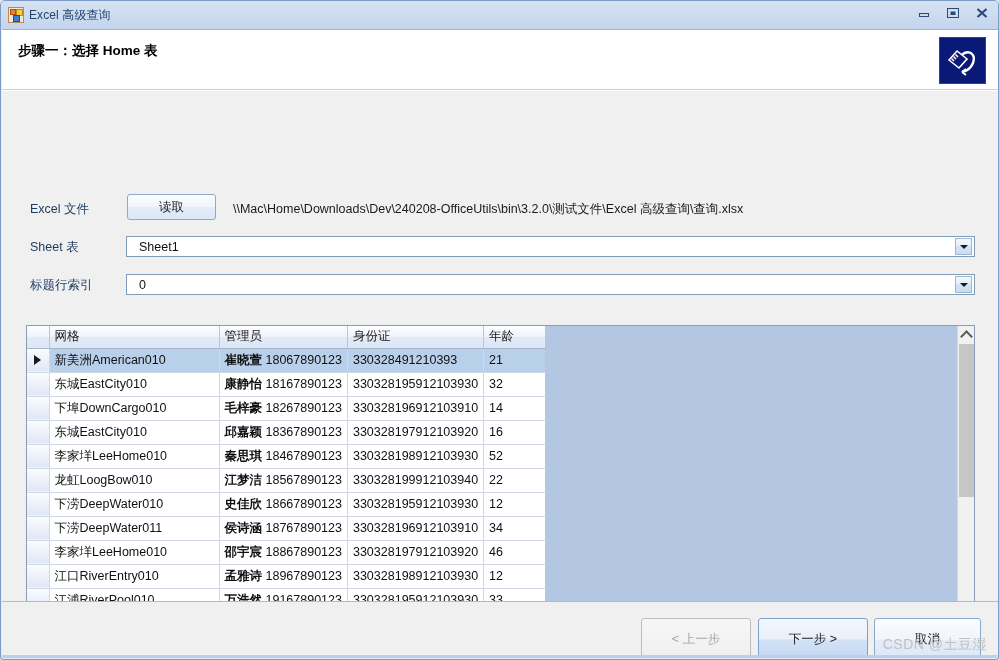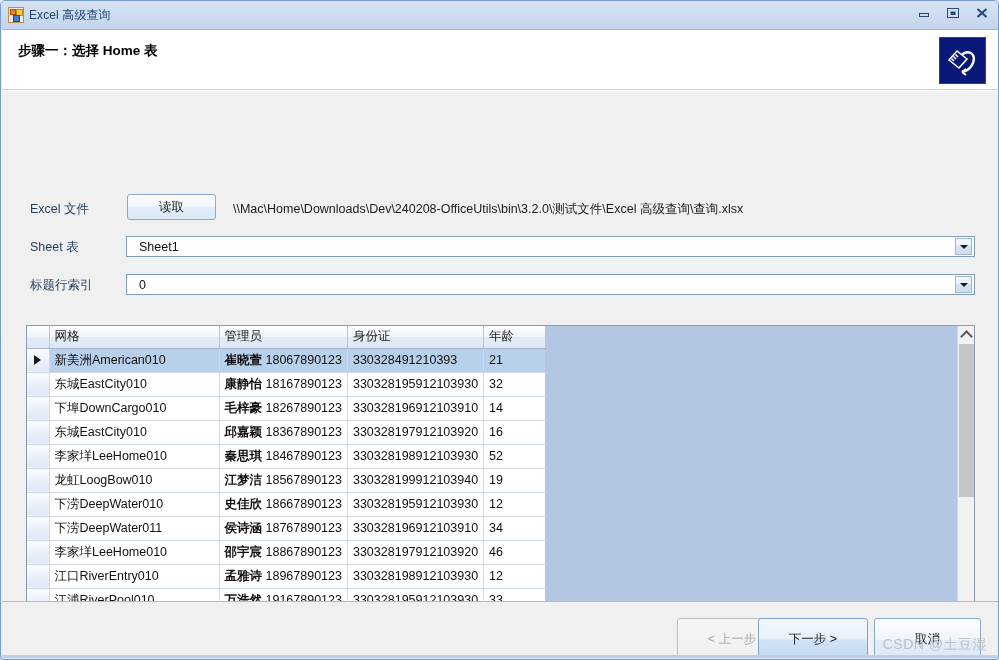--- a/index.html
+++ b/index.html
@@ -343,21 +343,21 @@
     position: absolute;
     left: 0; top: 571px;
     width: 997px;
     height: 55px;
     box-sizing: border-box;
     background: #f0f0f0;
     border-top: 1px solid #b9b9b9;
   }
   #prev-button {
     position: absolute;
-    left: 675px; top: 16px;
+    left: 639px; top: 16px;
     width: 110px; height: 43px;
   }
   #next-button {
     position: absolute;
     left: 756px; top: 16px;
     width: 110px; height: 43px;
   }
   #cancel-button {
     position: absolute;
     left: 872px; top: 16px;
@@ -497,21 +497,21 @@
                     <td class="cell c-grid">李家垟LeeHome010</td>
                     <td class="cell c-admin"><span class="cell-name">秦思琪</span> <span class="cell-sub">18467890123</span></td>
                     <td class="cell c-id">330328198912103930</td>
                     <td class="cell c-age">52</td>
                   </tr>
                   <tr>
                     <td class="rowhdr"></td>
                     <td class="cell c-grid">龙虹LoogBow010</td>
                     <td class="cell c-admin"><span class="cell-name">江梦洁</span> <span class="cell-sub">18567890123</span></td>
                     <td class="cell c-id">330328199912103940</td>
-                    <td class="cell c-age">19</td>
+                    <td class="cell c-age">22</td>
                   </tr>
                   <tr>
                     <td class="rowhdr"></td>
                     <td class="cell c-grid">下涝DeepWater010</td>
                     <td class="cell c-admin"><span class="cell-name">史佳欣</span> <span class="cell-sub">18667890123</span></td>
                     <td class="cell c-id">330328195912103930</td>
                     <td class="cell c-age">12</td>
                   </tr>
                   <tr>
                     <td class="rowhdr"></td>

